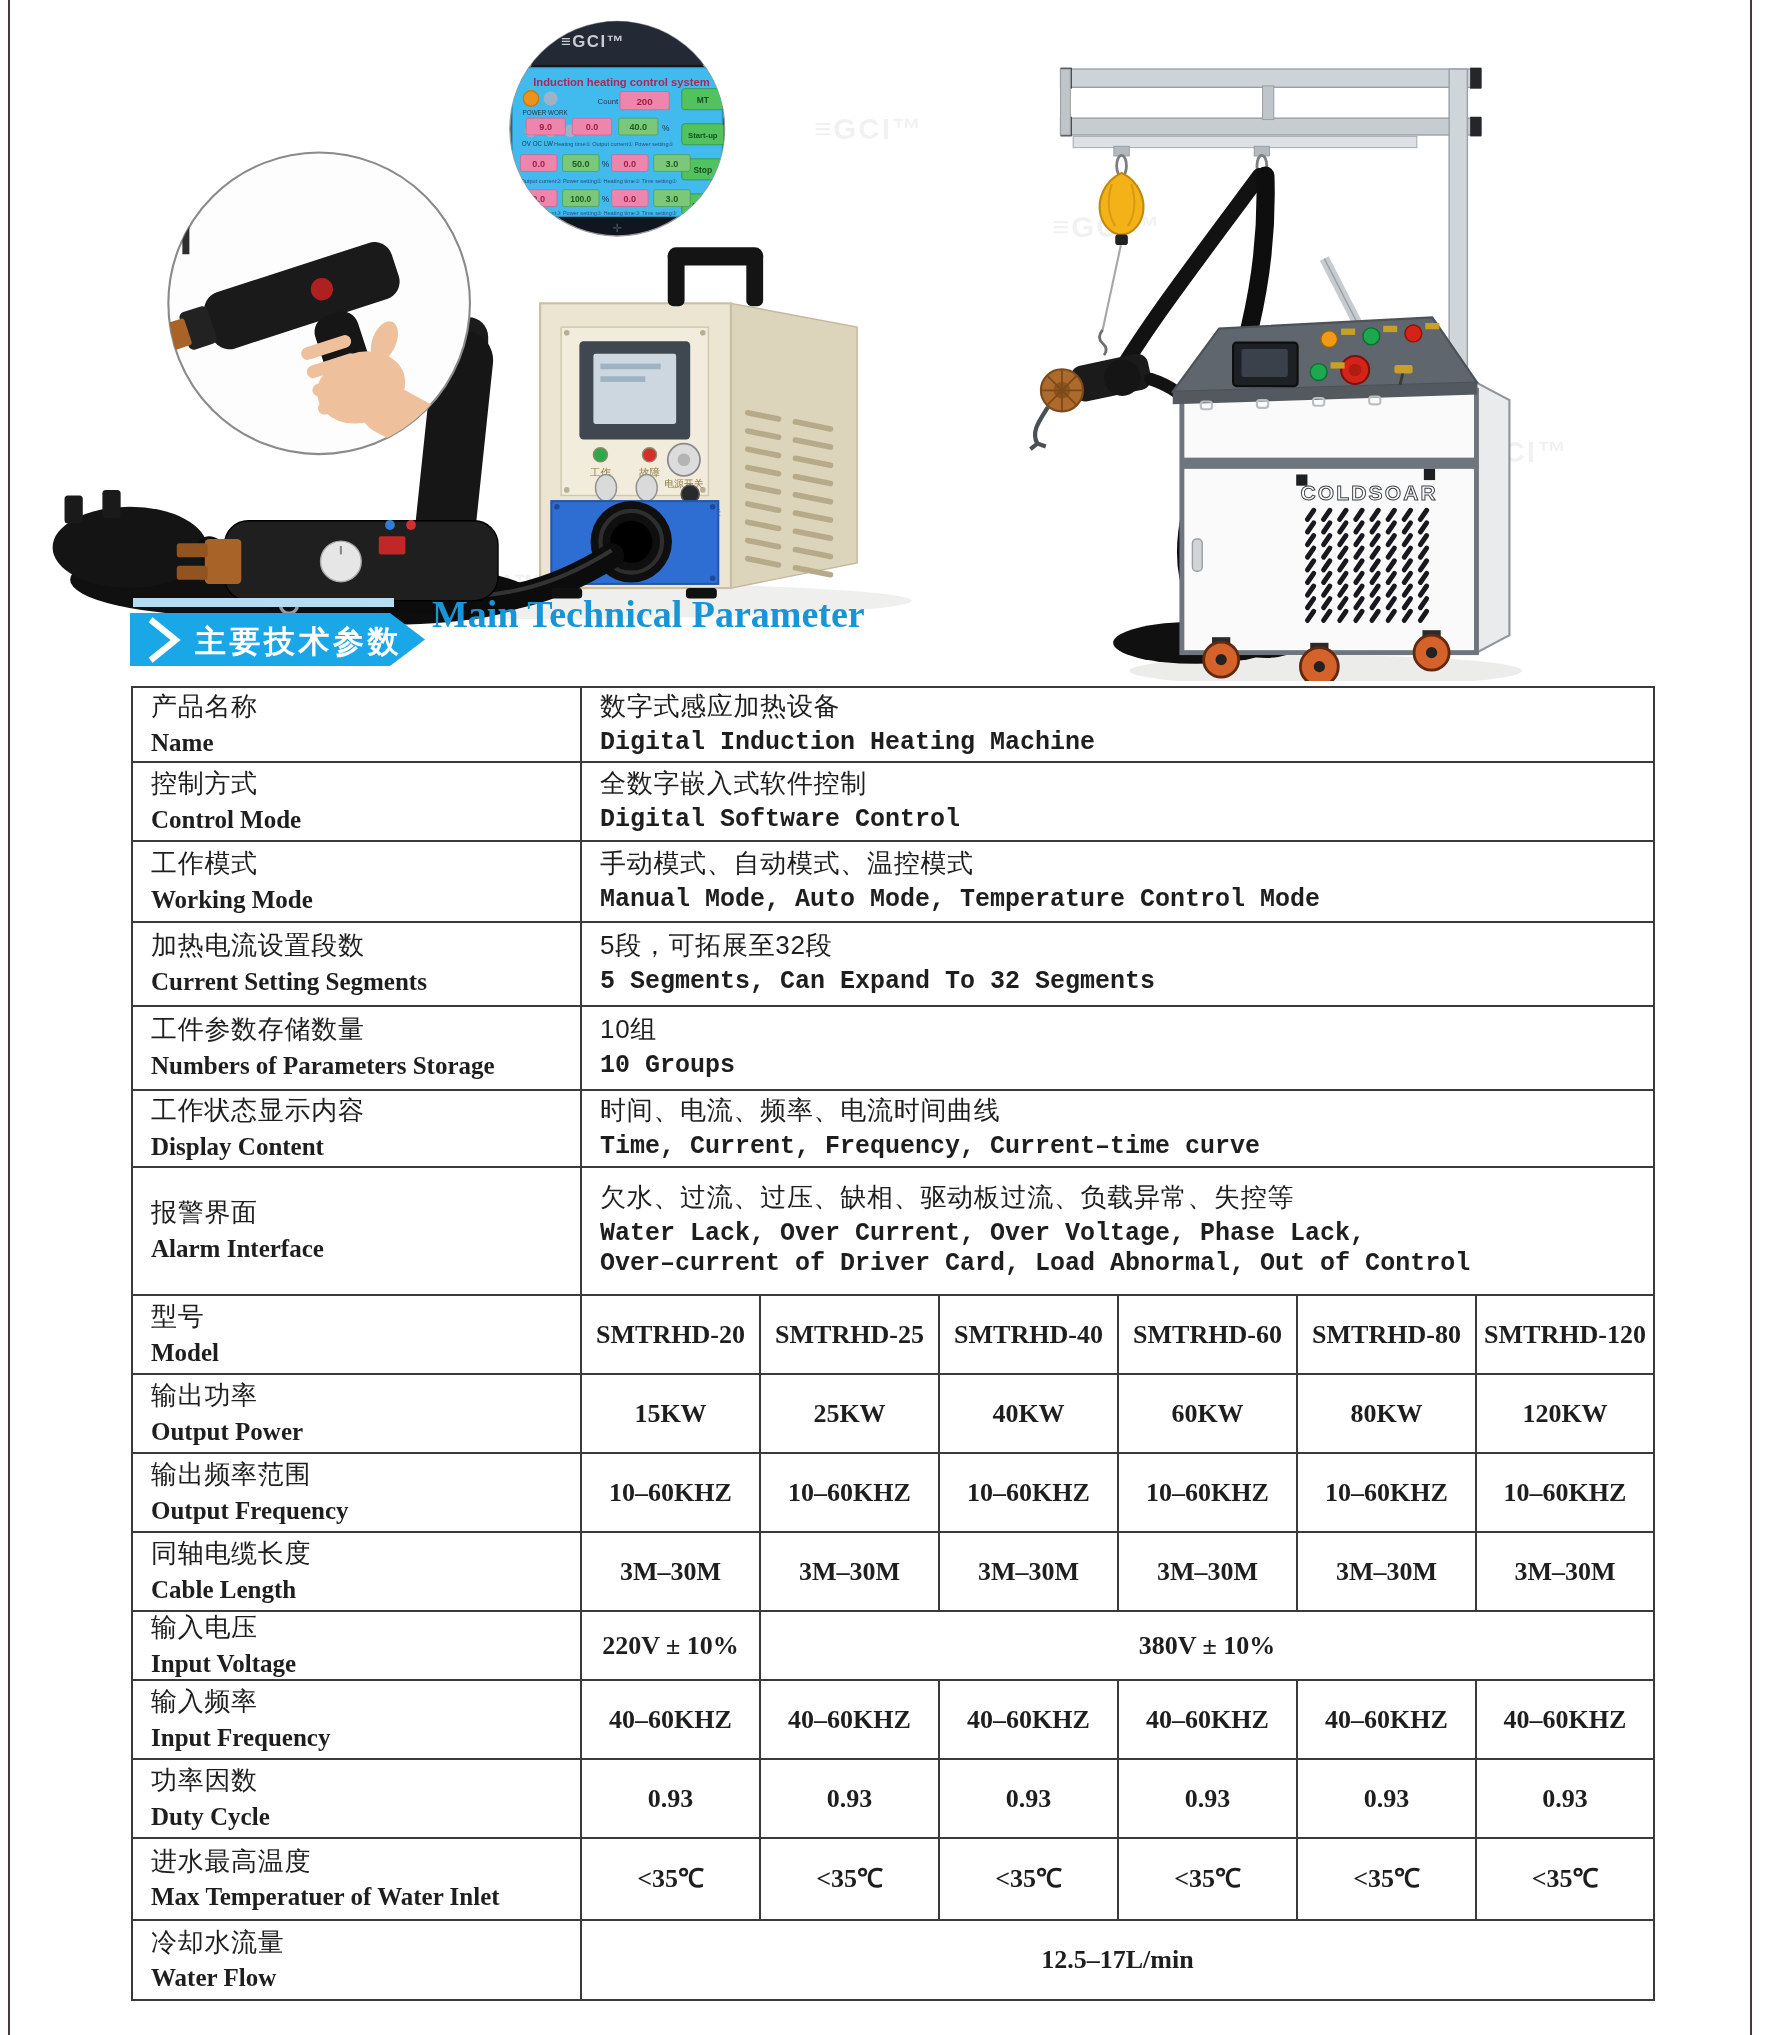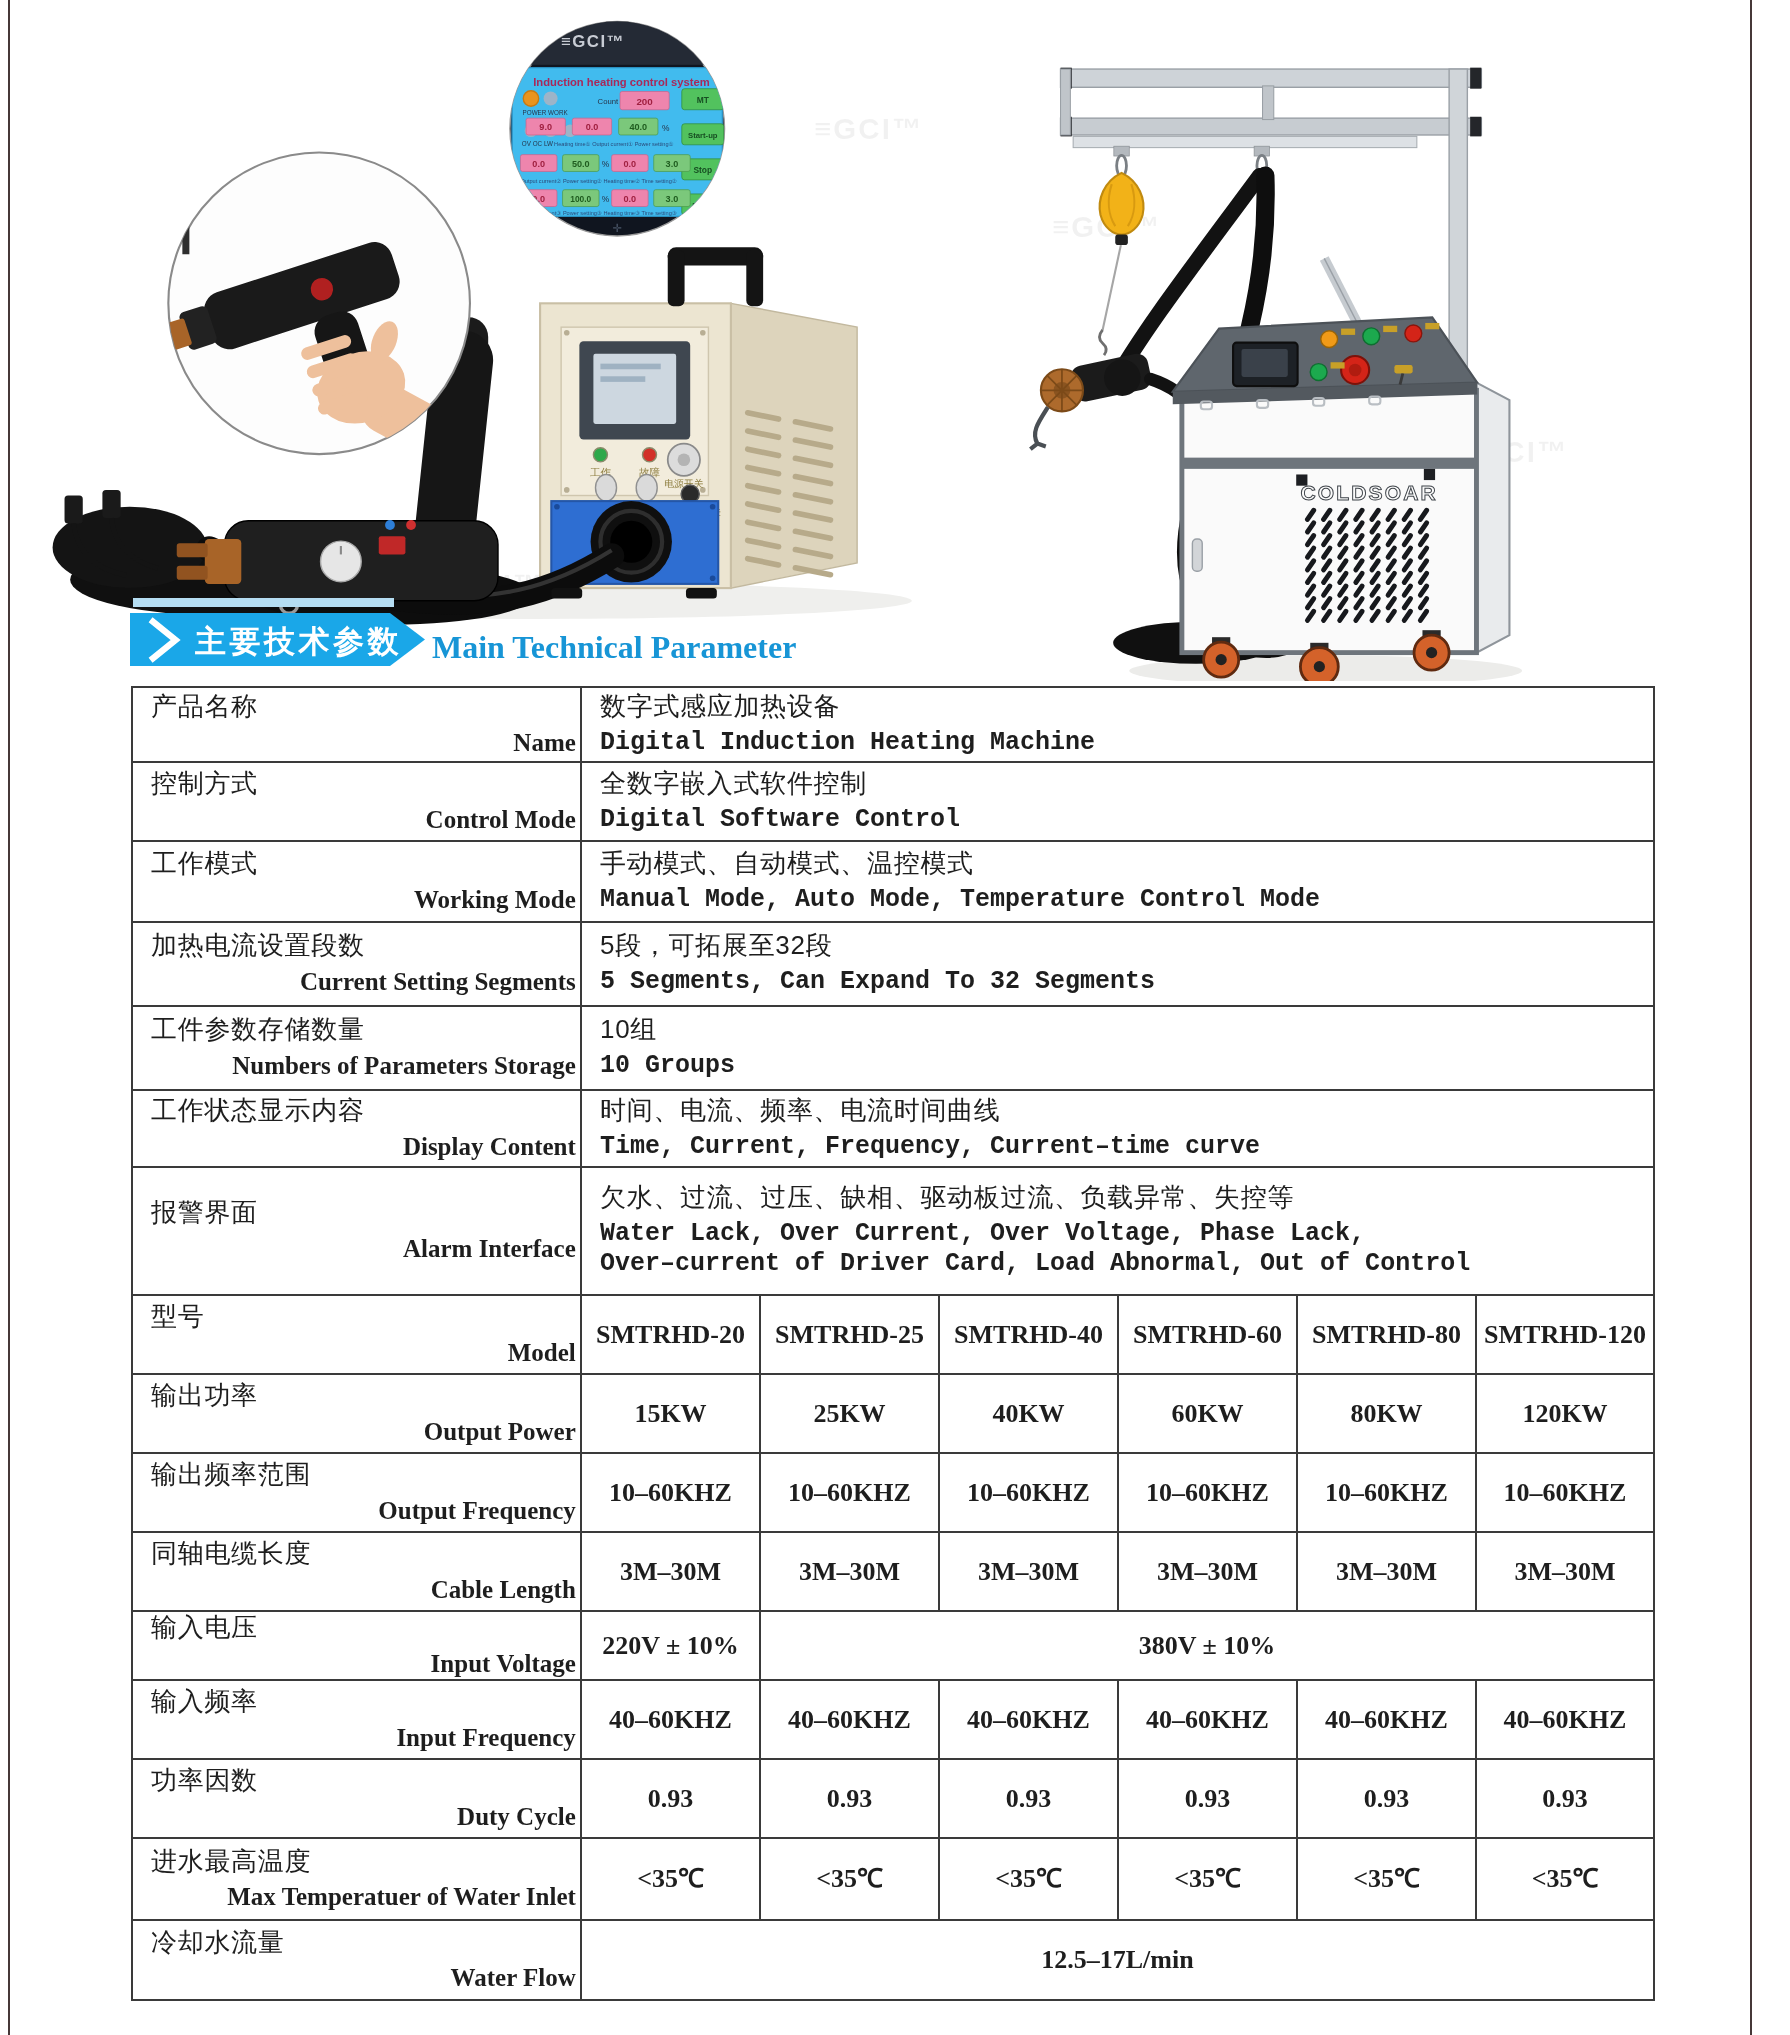--- a/index.html
+++ b/index.html
@@ -22,36 +22,36 @@
     position:absolute;left:130px;top:613px;width:295px;height:53px;background:#1aa7e8;
     clip-path:polygon(0 0,260px 0,295px 50%,260px 100%,0 100%);
     padding-left:13px;
   }
   #banner-chevron{position:absolute;left:15.4px;top:3.5px;}
   #banner-cn{
     position:absolute;left:65px;top:8.4px;font-size:31px;color:#ffffff;font-weight:bold;
     letter-spacing:3.5px;white-space:nowrap;
   }
   #banner-en{
-    position:absolute;left:432px;top:629px;font-size:32px;color:#1795d6;font-weight:bold;
+    position:absolute;left:432px;top:592px;font-size:38px;color:#1795d6;font-weight:bold;
     font-family:"Liberation Serif",serif;white-space:nowrap;
   }
 
   
   #param-table{
     position:absolute;left:131px;top:686px;width:1521px;
     border-collapse:collapse;table-layout:fixed;
   }
   #param-table td{
     border:2.1px solid #3a3a3a;border-top-width:2.8px;border-bottom-width:2.8px;
     padding:0 4.2px 0 18px;vertical-align:middle;color:#1e1e1e;line-height:1.22;
   }
   #param-table td.label .cn{font-size:26px;letter-spacing:0.7px;}
   #param-table td.label .en{
-    font-size:25px;font-weight:bold;font-family:"Liberation Serif",serif;margin-top:4.9px;text-align:right;
+    font-size:25px;font-weight:bold;font-family:"Liberation Serif",serif;margin-top:4.9px;
   }
   #param-table td.desc .cn{font-size:26px;letter-spacing:0.7px;}
   #param-table td.desc .en{
     font-size:25px;font-weight:bold;font-family:Liberation Mono, monospace;margin-top:4.9px;
     white-space:pre-line;
   }
   #param-table td.val{
     text-align:center;padding:0;font-size:26px;font-weight:bold;
     font-family:"Liberation Serif",serif;
   }

